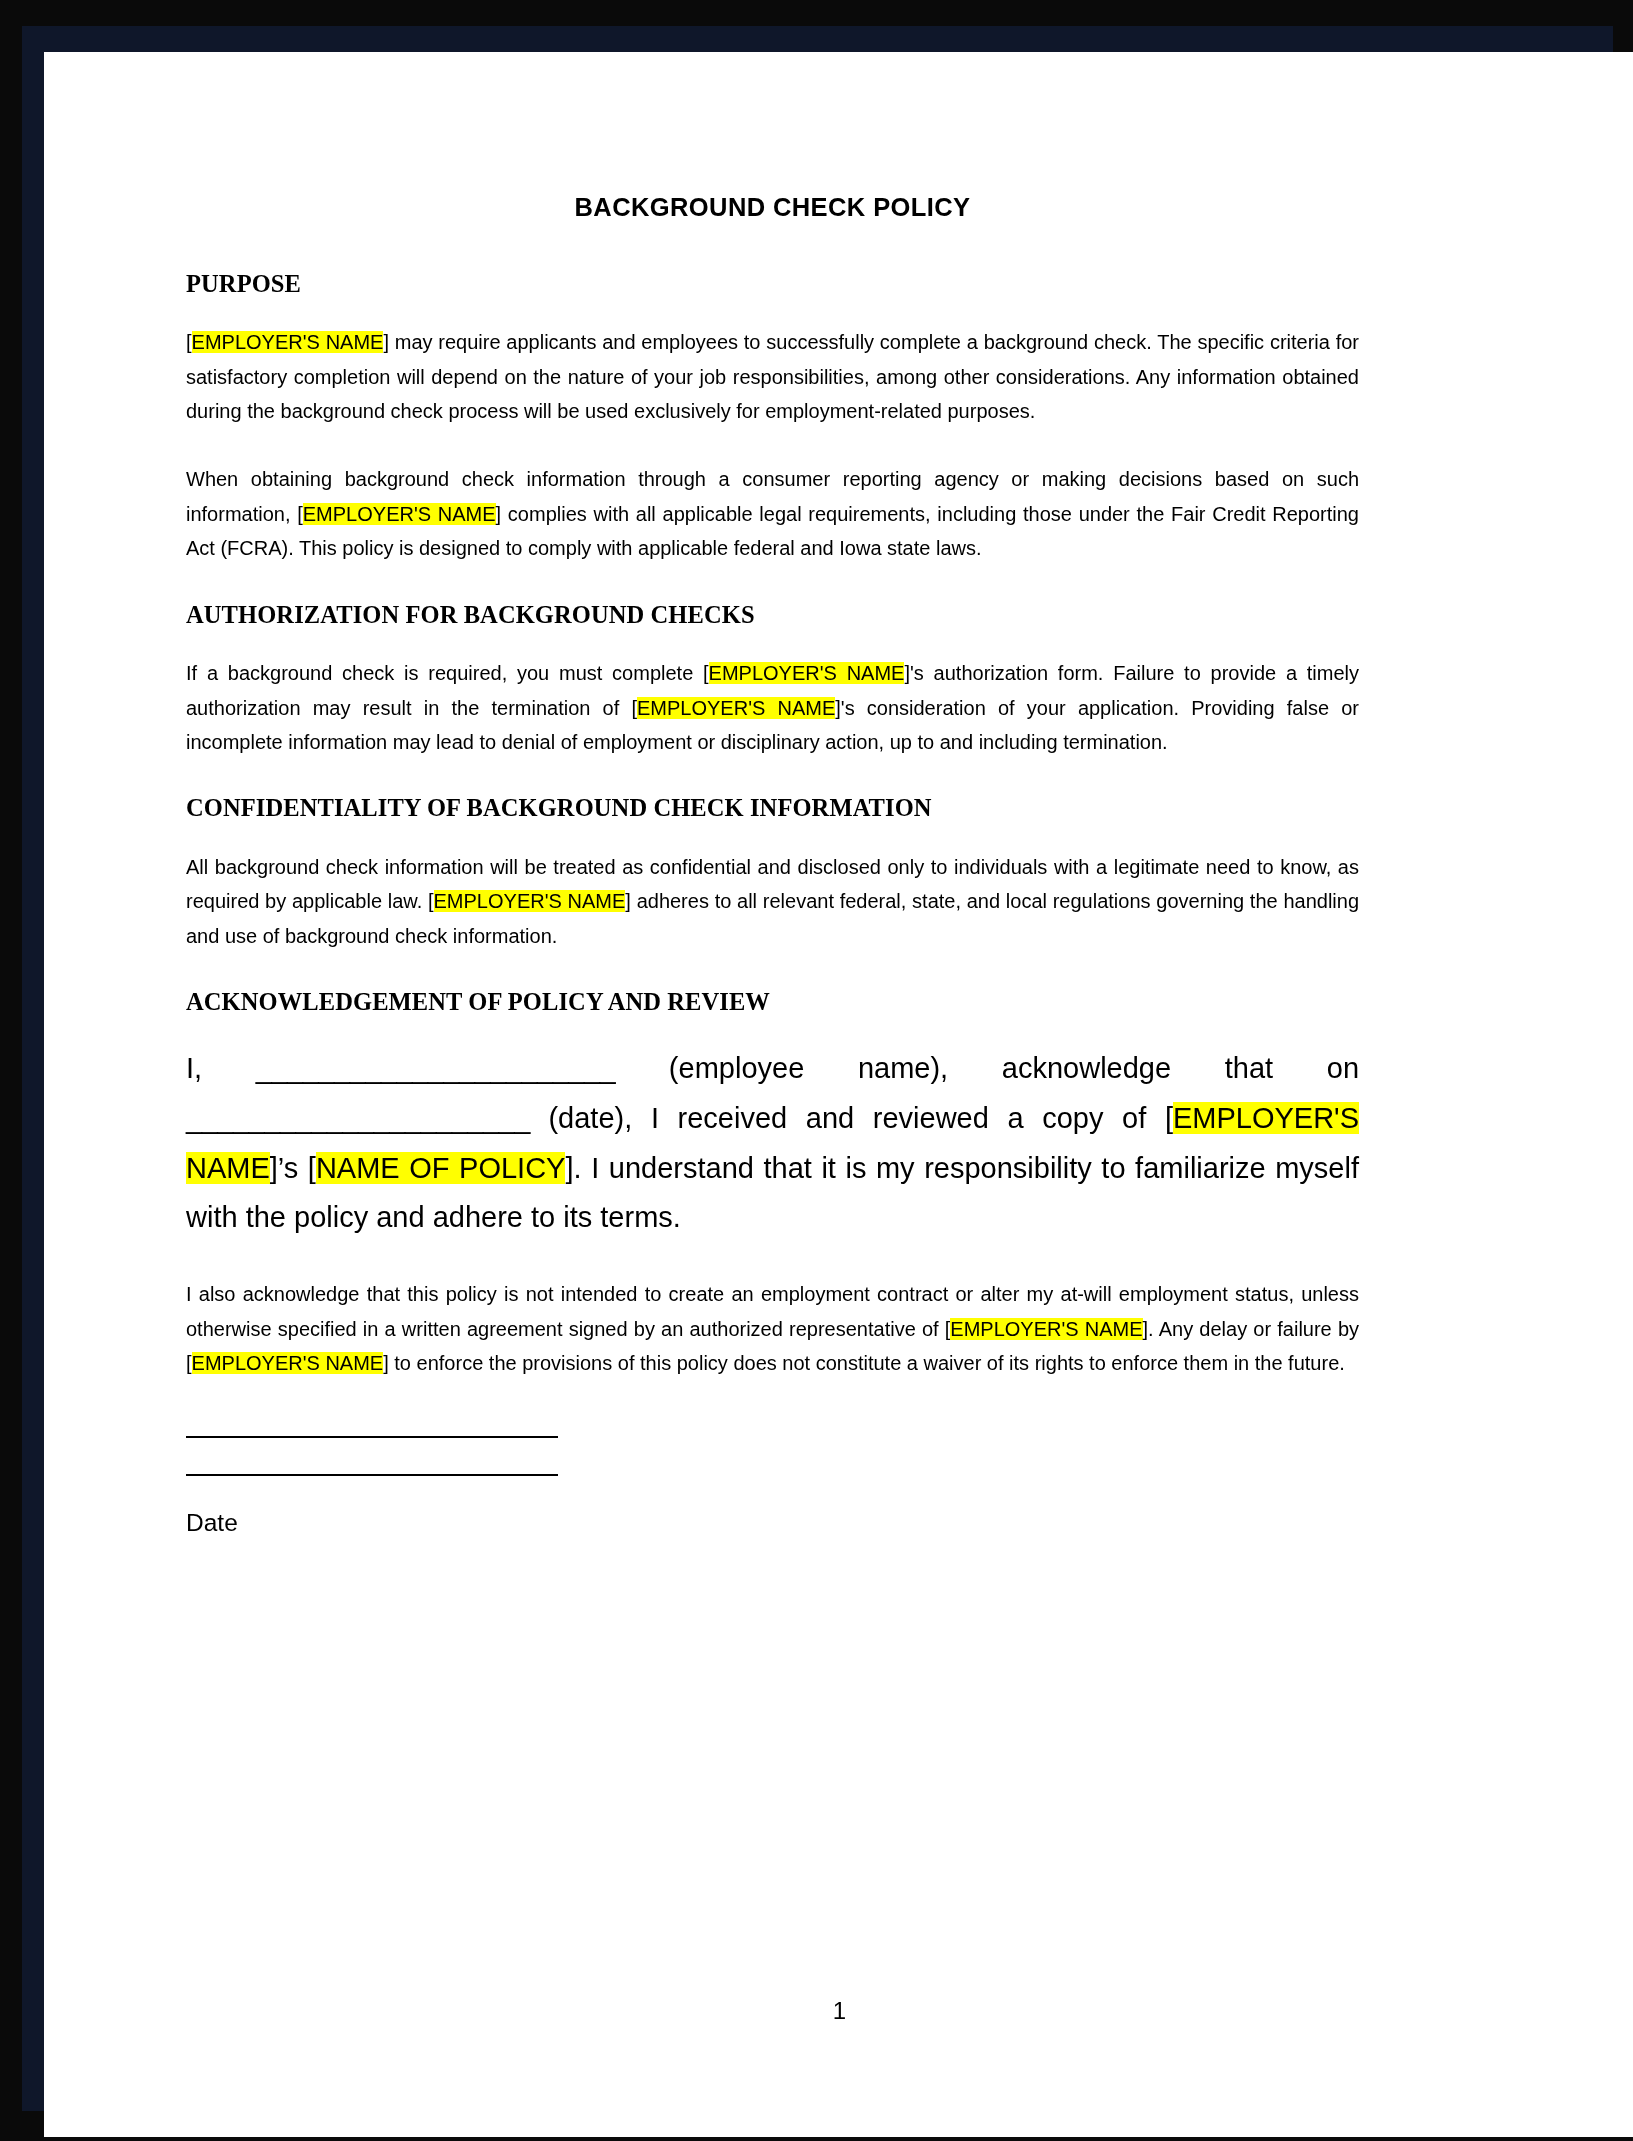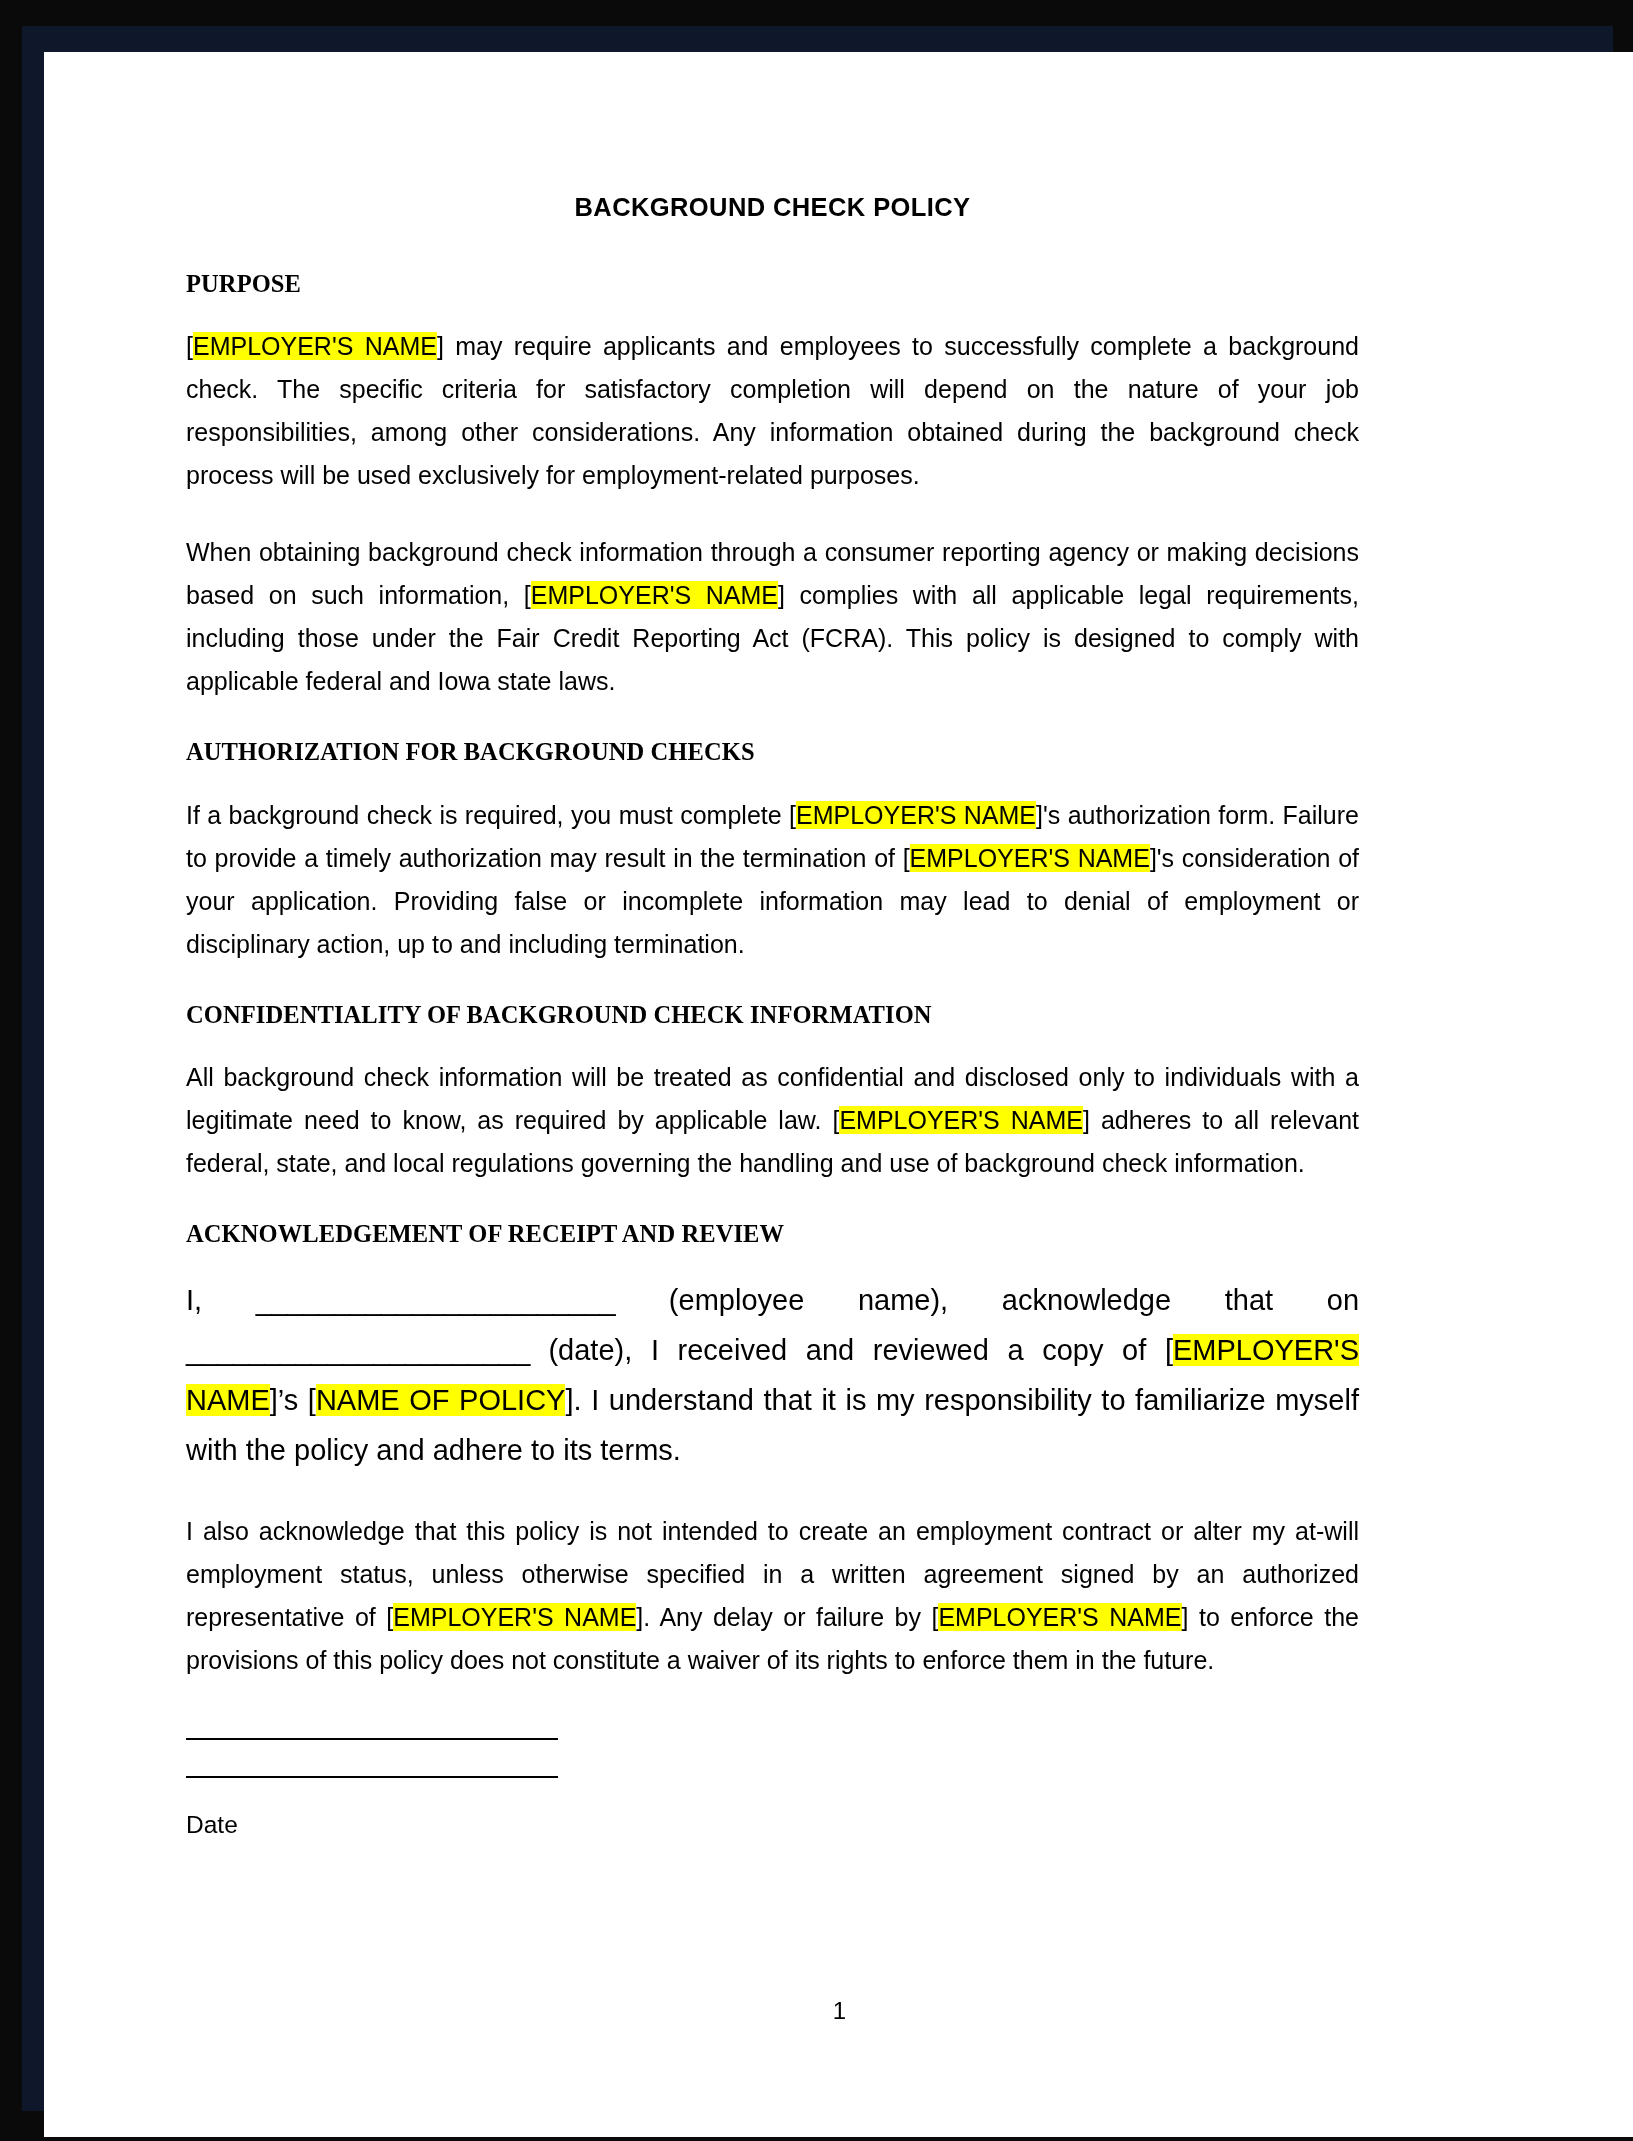--- a/index.html
+++ b/index.html
@@ -54,21 +54,21 @@
     font-weight: bold;
     font-size: 24.5px;
     letter-spacing: 0.1px;
     margin: 0 0 26px 0;
     line-height: 1.25;
     font-family: Liberation Serif, serif;
   }
   p.body-par {
     text-align: justify;
     text-justify: inter-word;
-    font-size: 25px;
+    font-size: 20px;
     line-height: 1.72;
     margin: 0 0 34px 0;
   }
   p.body-par:last-child { margin-bottom: 0; }
   .block {
     margin-bottom: 34px;
   }
   .hl {
     background-color: #ffff00;
   }
@@ -130,21 +130,21 @@
         <p class="body-par"><span>If a background check is required, you must complete [</span><span class="hl">EMPLOYER'S NAME</span><span>]'s authorization form. Failure to provide a timely authorization may result in the termination of [</span><span class="hl">EMPLOYER'S NAME</span><span>]'s consideration of your application. Providing false or incomplete information may lead to denial of employment or disciplinary action, up to and including termination.</span></p>
       </div>
 
       <div class="block">
         <div class="section-heading">CONFIDENTIALITY OF BACKGROUND CHECK INFORMATION</div>
 
         <p class="body-par"><span>All background check information will be treated as confidential and disclosed only to individuals with a legitimate need to know, as required by applicable law. [</span><span class="hl">EMPLOYER'S NAME</span><span>] adheres to all relevant federal, state, and local regulations governing the handling and use of background check information.</span></p>
       </div>
 
       <div class="block">
-        <div class="section-heading">ACKNOWLEDGEMENT OF RECEIPT AND REVIEW</div>
+        <div class="section-heading">ACKNOWLEDGEMENT OF POLICY AND REVIEW</div>
 
         <p class="ack-par"><span>I, </span><span class="blank-inline">_______________________</span><span> (employee name), acknowledge that on </span><span class="blank-inline">______________________</span><span> (date), I received and reviewed a copy of [</span><span class="hl">EMPLOYER'S NAME</span><span>]’s [</span><span class="hl">NAME OF POLICY</span><span>]. I understand that it is my responsibility to familiarize myself with the policy and adhere to its terms.</span></p>
 
         <p class="body-par"><span>I also acknowledge that this policy is not intended to create an employment contract or alter my at-will employment status, unless otherwise specified in a written agreement signed by an authorized representative of [</span><span class="hl">EMPLOYER'S NAME</span><span>]. Any delay or failure by [</span><span class="hl">EMPLOYER'S NAME</span><span>] to enforce the provisions of this policy does not constitute a waiver of its rights to enforce them in the future.</span></p>
       </div>
 
       <div class="sig-block">
 
 
         <div class="sig-group">

